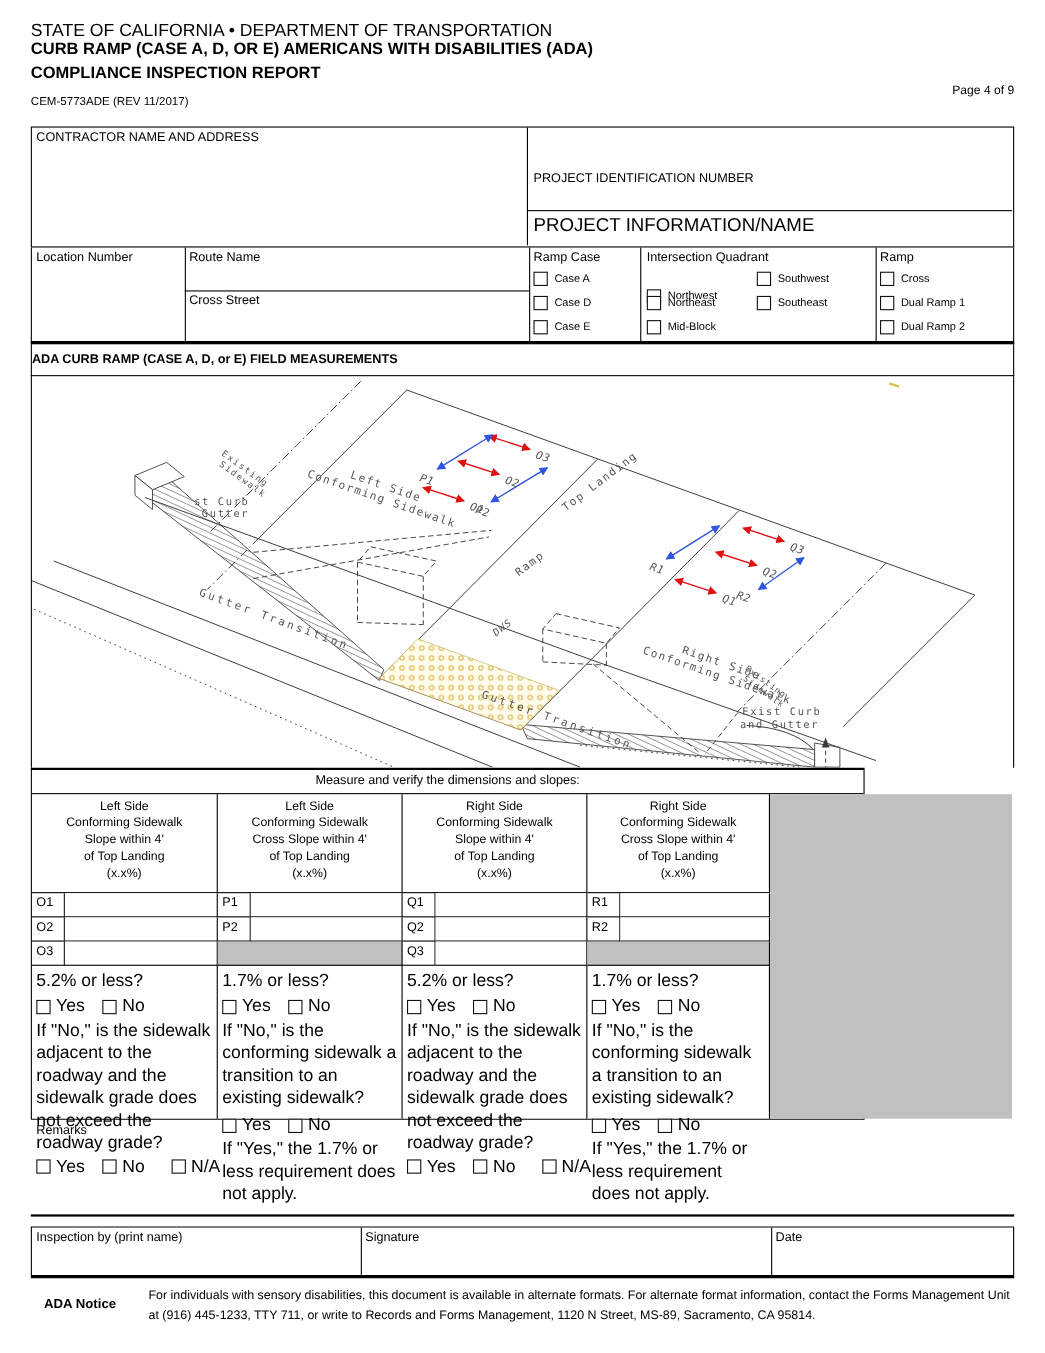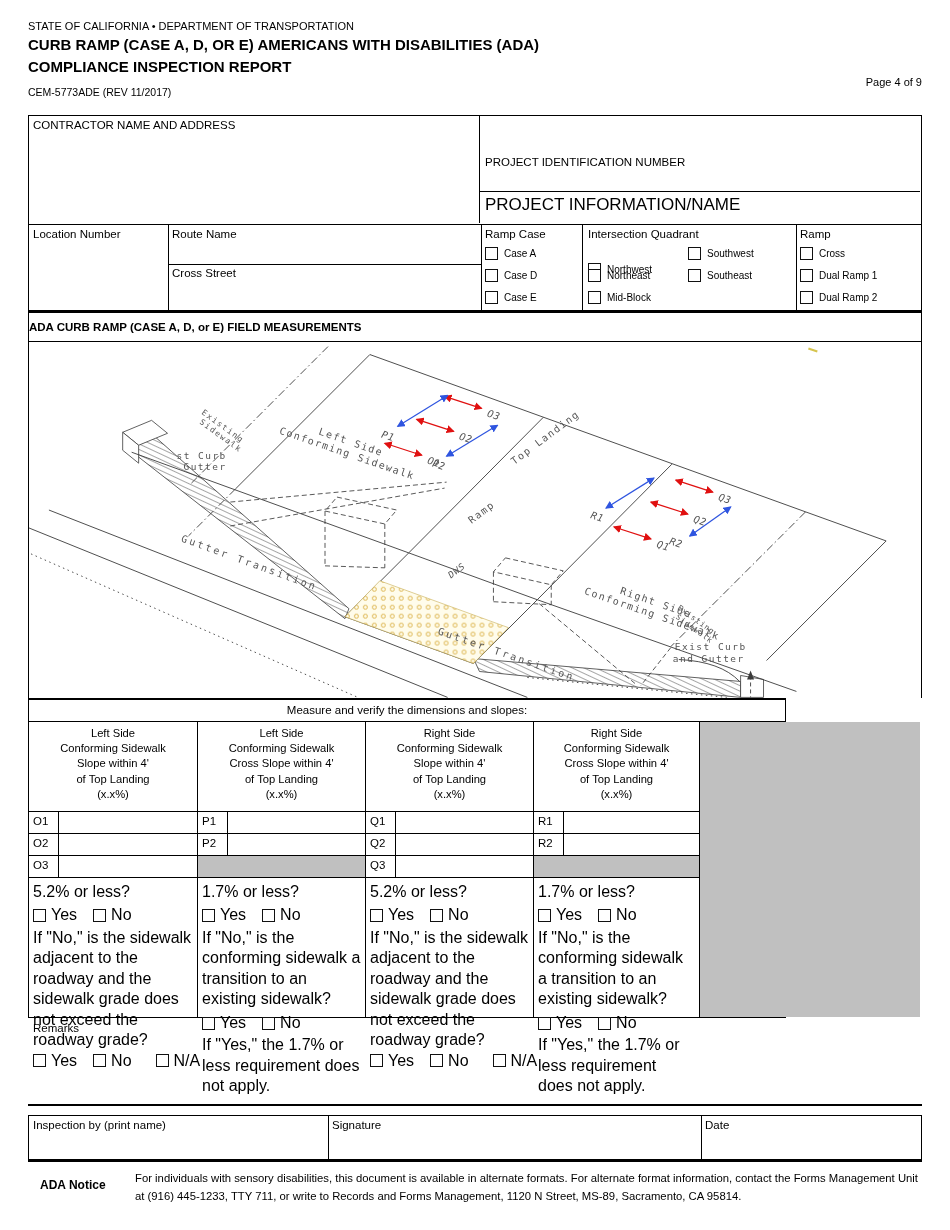--- a/index.html
+++ b/index.html
@@ -26,21 +26,21 @@
   .lastline{margin-top:auto}
   svg text{font-family:"DejaVu Sans Mono",monospace;fill:#555}
   .cadlbl{letter-spacing:1.5px}
   .alabel{font-style:italic;font-size:10px;letter-spacing:0.5px}
 </style>
 </head>
 <body>
 
 <div class="sheet">
 
-  <div class="abs" style="left:28px;top:20px;font-size:11px">STATE OF CALIFORNIA • DEPARTMENT OF TRANSPORTATION</div>
+  <div class="abs" style="left:28px;top:20px;font-size:16px">STATE OF CALIFORNIA • DEPARTMENT OF TRANSPORTATION</div>
   <div class="abs b" style="left:28px;top:36px;font-size:15px">CURB RAMP (CASE A, D, OR E) AMERICANS WITH DISABILITIES (ADA)</div>
   <div class="abs b" style="left:28px;top:58px;font-size:15px">COMPLIANCE INSPECTION REPORT</div>
   <div class="abs" style="left:28px;top:86px;font-size:10.5px">CEM-5773ADE (REV 11/2017)</div>
   <div class="abs" style="right:28px;top:76px;font-size:11px">Page 4 of 9</div>
 
   <div class="box" style="left:28px;top:115px;width:894px;height:110px">
     <div class="abs" style="left:4px;top:3px;font-size:11.5px">CONTRACTOR NAME AND ADDRESS</div>
     <div class="abs" style="left:0;top:20px;right:444px;bottom:0"></div>
     <div class="abs" style="left:450px;top:0;width:441px;height:107px;border-left:1.5px solid #000;box-sizing:border-box">
       <div class="abs" style="left:0;top:37px;right:0;height:39px;border-bottom:1.5px solid #000;box-sizing:border-box">

